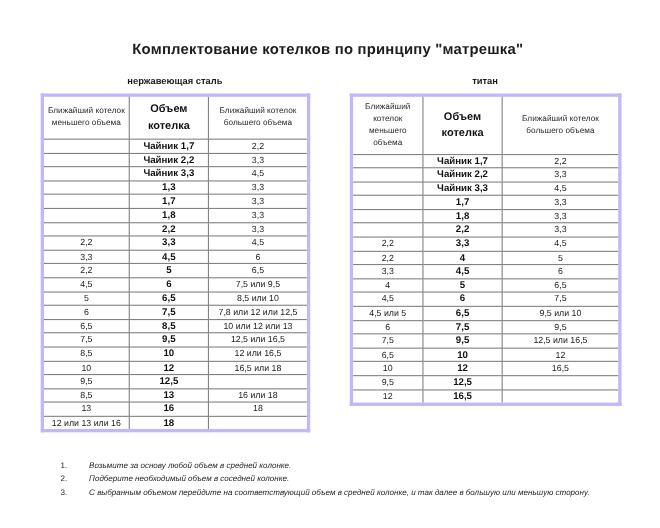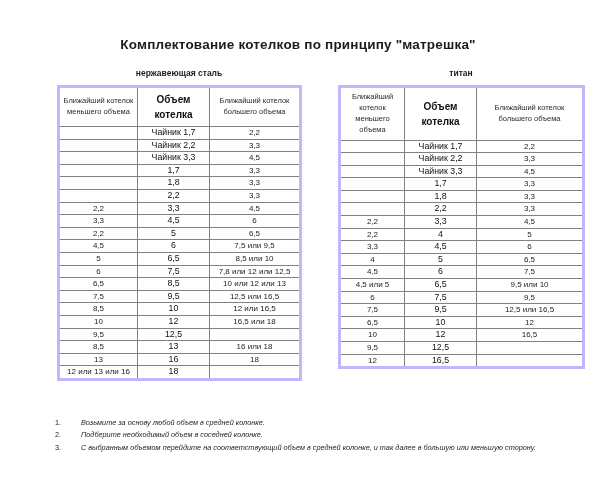--- a/index.html
+++ b/index.html
@@ -7,21 +7,21 @@
     width: 600px; height: 480px; position: relative;
     background: #ffffff; color: #1c1c1c;
     font-family: "Liberation Sans", sans-serif;
     overflow: hidden;
   }
   .page-title {
     position: absolute; top: 37px; left: 0; width: 596px;
     text-align: center; font-size: 13.5px; font-weight: 700;
     letter-spacing: 0.2px;
   }
-  .table-section { position: absolute; top: 68px; margin-left: 20px; }
+  .table-section { position: absolute; top: 68px; }
   .section-steel { left: 37px; width: 244px; }
   .section-titan { left: 318px; width: 246px; }
   .table-subtitle {
     text-align: center; font-size: 8.5px; font-weight: 700;
     margin-bottom: 7px;
   }
   table {
     border-collapse: collapse; table-layout: fixed; width: 100%;
     border: 3px solid #c4b5fd;
   }
@@ -30,21 +30,21 @@
     text-align: center; vertical-align: middle;
     padding: 0; overflow: hidden;
   }
   th {
     font-weight: 400; font-size: 7.5px; line-height: 1.45;
     padding: 4px 2px; color: #2a2a2a;
   }
   .section-titan th.h-col0 { padding: 4px 6px; }
   th.h-col1 { font-weight: 700; font-size: 10px; line-height: 1.5; color: #111; }
   td { height: 11.6px; font-size: 8px; line-height: 11.6px; white-space: nowrap; }
-  td.mid { font-weight: 400; font-size: 8.8px; color: #111; }
+  td.mid { font-weight: 700; font-size: 8.8px; color: #111; }
   .notes {
     position: absolute; left: 55px; top: 419px; width: 520px;
     font-size: 7.3px; line-height: 1.0;
   }
   .note-item { display: flex; margin-bottom: 5px; }
   .note-num { width: 26px; flex: 0 0 26px; }
   .note-text { flex: 1; font-style: italic; }
 </style>
 </head>
 <body>
@@ -77,20 +77,25 @@
           <td class="mid">Чайник 2,2</td>
           <td class="side">3,3</td>
         </tr>
         <tr>
           <td class="side"></td>
           <td class="mid">Чайник 3,3</td>
           <td class="side">4,5</td>
         </tr>
         <tr>
           <td class="side"></td>
+          <td class="mid">1,3</td>
+          <td class="side">3,3</td>
+        </tr>
+        <tr>
+          <td class="side"></td>
           <td class="mid">1,7</td>
           <td class="side">3,3</td>
         </tr>
         <tr>
           <td class="side"></td>
           <td class="mid">1,8</td>
           <td class="side">3,3</td>
         </tr>
         <tr>
           <td class="side"></td>

